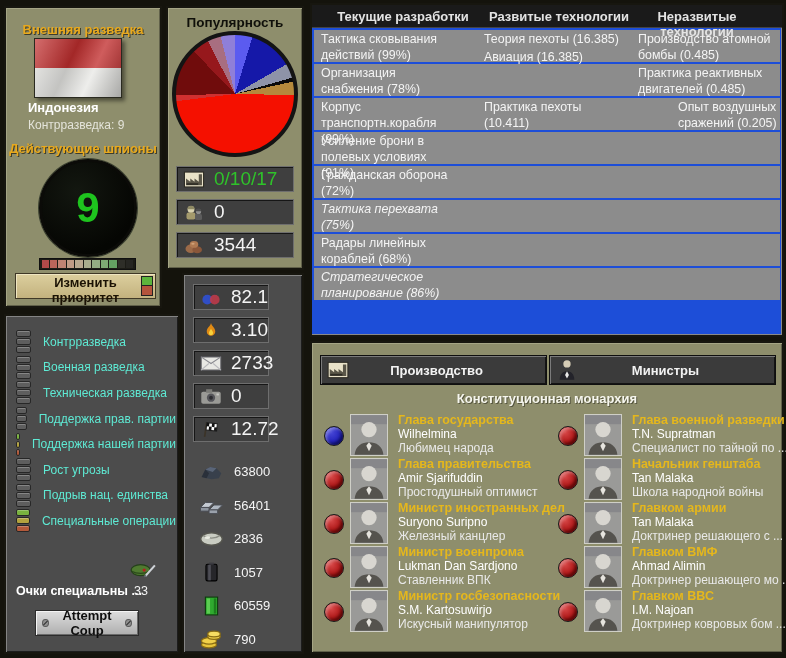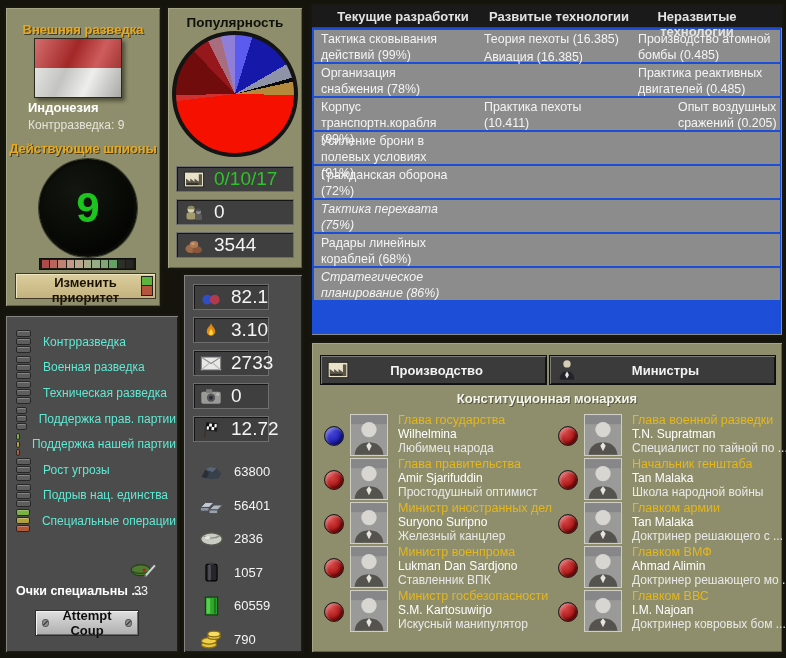--- a/index.html
+++ b/index.html
@@ -110,21 +110,21 @@
   .min-col{position:absolute;top:71px;}
   .min-col.left{left:10px;width:232px;}
   .min-col.right{left:244px;width:226px;}
   .minister-row{position:relative;height:42px;margin-bottom:2px;cursor:pointer;}
   .indicator{position:absolute;left:2px;top:12px;width:18px;height:18px;border-radius:50%;
       border:1px solid #1a1a1a;box-shadow:inset 2px 2px 3px rgba(255,255,255,.35),inset -2px -2px 3px rgba(0,0,0,.45);}
   .portrait{position:absolute;left:28px;top:0;width:38px;height:42px;border:1px solid #cfcfc7;
       box-sizing:border-box;overflow:hidden;background:#9a9a98;}
   .portrait svg{width:100%;height:100%;display:block;}
   .minfo{position:absolute;left:76px;top:-1px;white-space:nowrap;}
-  .mtitle{color:#e5b71c;font-weight:normal;font-size:12.5px;line-height:14px;}
+  .mtitle{color:#e5b71c;font-weight:bold;font-size:12.5px;line-height:14px;}
   .mname{color:#ffffff;font-size:12px;line-height:14px;}
   .mtrait{color:#e9e9e9;font-size:12px;line-height:14px;}
 </style>
 </head>
 <body>
 
 <div id="page">
 
   <div class="panel olive" id="p-foreign">
     <div class="yellow-title t1">Внешняя разведка</div>

